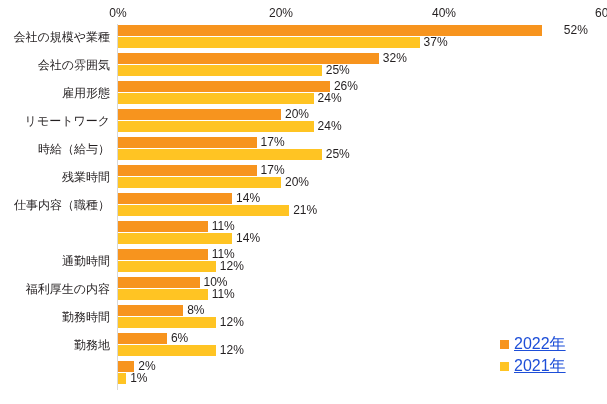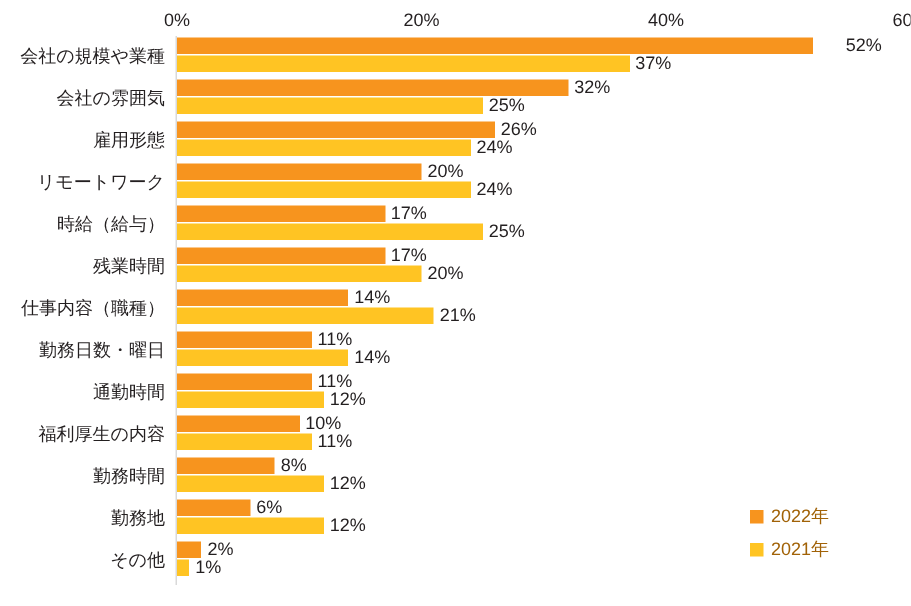--- a/index.html
+++ b/index.html
@@ -121,24 +121,25 @@
   }
   .legend-swatch {
     width: 9px;
     height: 9px;
     margin-right: 5px;
     flex: 0 0 auto;
   }
   .legend-swatch.s2022 { background: #f7941e; }
   .legend-swatch.s2021 { background: #ffc423; }
   .legend-label {
-    font-size: 12px;
+    font-size: 16px;
     line-height: 14px;
-    color: #a16207;
+    color: #1d4ed8;
     white-space: nowrap;
+    text-decoration: underline;
   }
 </style>
 </head>
 <body>
 
 <div id="chart-root">
 
   <div class="x-axis">
       <div class="x-tick" style="left: 118px;">0%</div>
       <div class="x-tick" style="left: 281px;">20%</div>
@@ -219,21 +220,20 @@
         <div class="bar-track upper">
           <div class="bar s2022" style="width: 114.1px;"></div>
           <div class="bar-value" style="left: 114.1px;">14%</div>
         </div>
         <div class="bar-track lower">
           <div class="bar s2021" style="width: 171.15px;"></div>
           <div class="bar-value" style="left: 171.15px;">21%</div>
         </div>
       </div>
       <div class="row" style="top: 196px;">
-        <div class="cat-label">勤務日数・曜日</div>
         <div class="bar-track upper">
           <div class="bar s2022" style="width: 89.65px;"></div>
           <div class="bar-value" style="left: 89.65px;">11%</div>
         </div>
         <div class="bar-track lower">
           <div class="bar s2021" style="width: 114.1px;"></div>
           <div class="bar-value" style="left: 114.1px;">14%</div>
         </div>
       </div>
       <div class="row" style="top: 224px;">
@@ -274,21 +274,20 @@
         <div class="bar-track upper">
           <div class="bar s2022" style="width: 48.9px;"></div>
           <div class="bar-value" style="left: 48.9px;">6%</div>
         </div>
         <div class="bar-track lower">
           <div class="bar s2021" style="width: 97.8px;"></div>
           <div class="bar-value" style="left: 97.8px;">12%</div>
         </div>
       </div>
       <div class="row" style="top: 336px;">
-        <div class="cat-label">その他</div>
         <div class="bar-track upper">
           <div class="bar s2022" style="width: 16.3px;"></div>
           <div class="bar-value" style="left: 16.3px;">2%</div>
         </div>
         <div class="bar-track lower">
           <div class="bar s2021" style="width: 8.15px;"></div>
           <div class="bar-value" style="left: 8.15px;">1%</div>
         </div>
       </div>
     </div>

